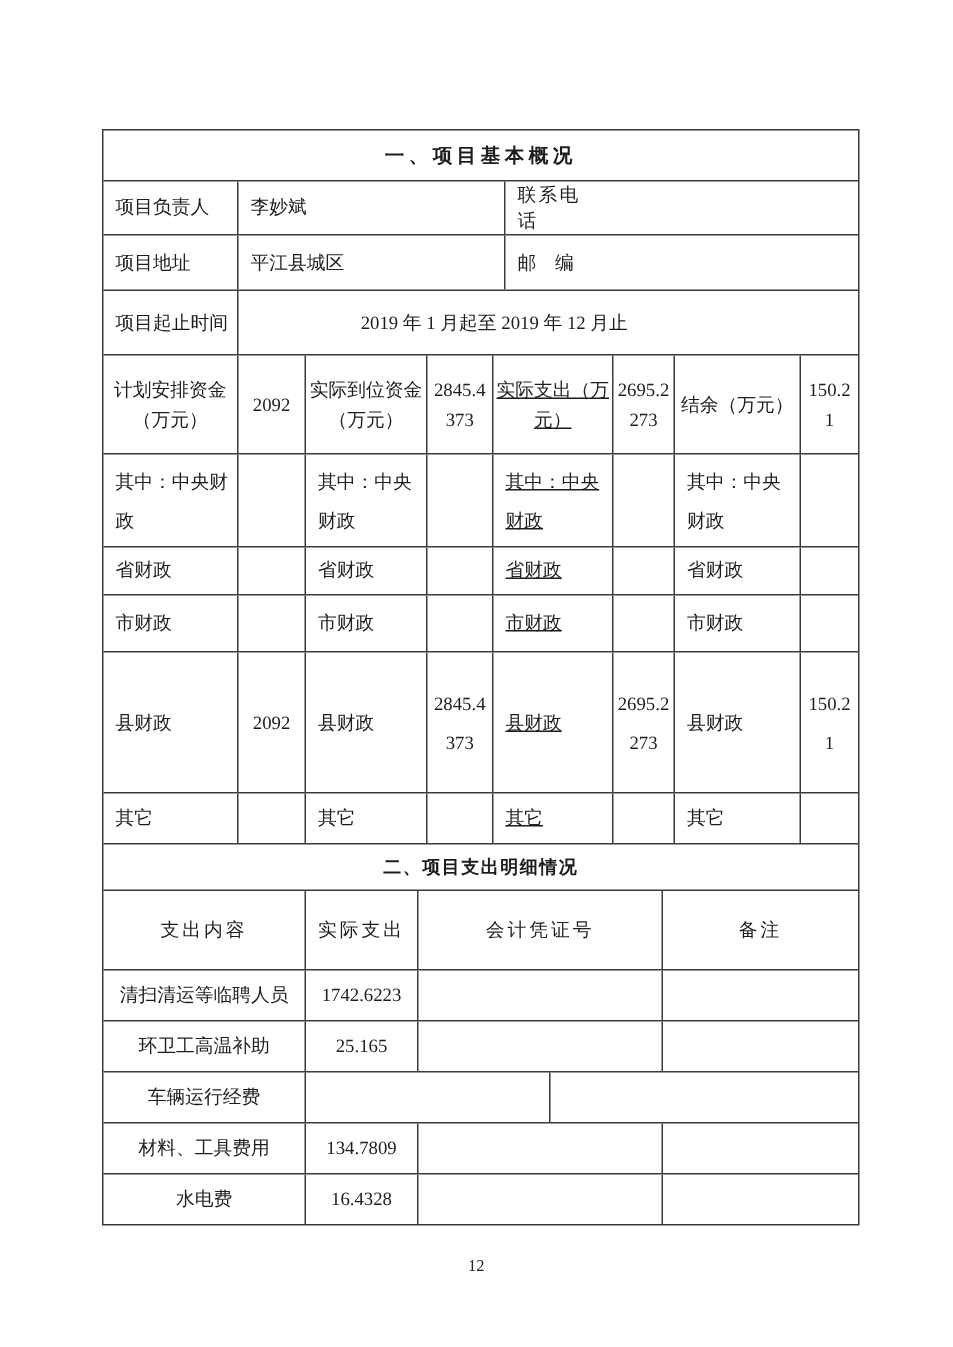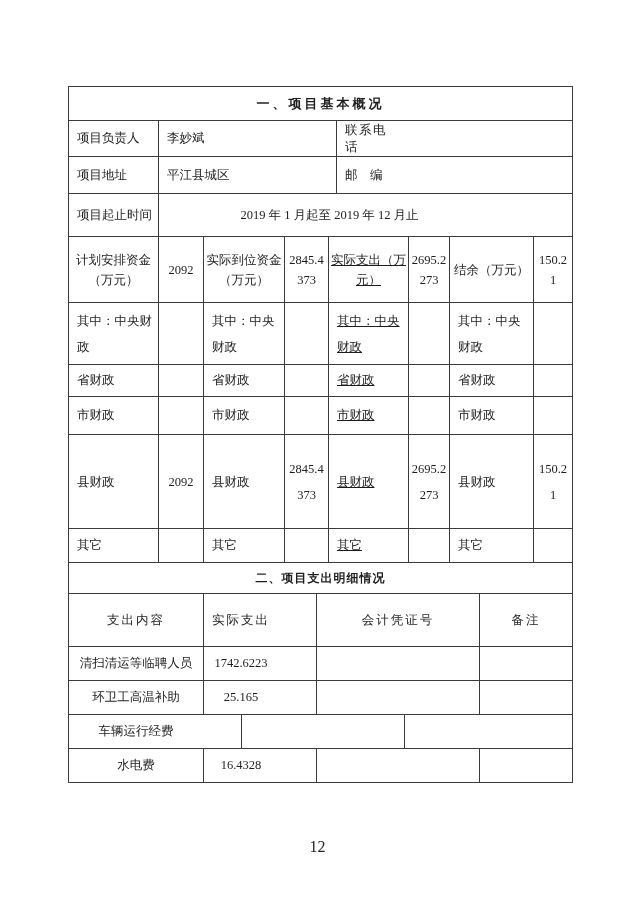--- a/index.html
+++ b/index.html
@@ -29,21 +29,21 @@
     line-height:17px;
     overflow:hidden;
     word-break:break-all;
   }
   .cell:first-child { border-left:none; }
 
   
   .w89{width:89px;flex:none;} .w178{width:178px;flex:none;} .w65{width:65px;flex:none;}
   .w45{width:45px;flex:none;} .w81{width:81px;flex:none;} .w44{width:44px;flex:none;font-family:Liberation Serif, serif;}
   .w80{width:80px;flex:none;text-decoration:underline;} .w41{width:41px;flex:none;} .w84{width:84px;flex:none;}
-  .w134{width:134px;flex:none;} .w75{width:75px;flex:none;} .w163{width:163px;flex:none;margin-left:38px;}
+  .w134{width:134px;flex:none;} .w75{width:75px;flex:none;} .w163{width:163px;flex:none;}
   .flex1{flex:1;}
 
   
   .h33{height:33px;} .h35{height:35px;} .h36{height:36px;} .h42{height:42px;}
   .h65{height:65px;} .h61{height:61px;} .h31{height:31px;} .h37{height:37px;}
   .h93{height:93px;} .h30{height:30px;} .h52{height:52px;}
 
   .left { justify-content:flex-start; padding:2px 4px 2px 8px; text-align:left; }
   .center { justify-content:center; text-align:center; padding:2px 2px; }
   .bold { font-weight:bold; }
@@ -53,21 +53,21 @@
   .sp { letter-spacing:1.5px; }
   .hdr .cell { letter-spacing:2px; }
 
   .la .cell { line-height:20px; }      
   .lh26 .cell { line-height:26px; }    
   .num { justify-content:center; text-align:center; padding:1px 2px; }
   .period-val { padding-right:74px; }
 
   .page-number {
     position:absolute; left:0; top:838px; width:100%;
-    text-align:center; font-size:16px; color:#222;
+    text-align:center; font-size:11px; color:#222;
   }
 </style>
 </head>
 <body>
 
 <div class="page">
   <div class="grid">
 
     <div class="row h33">
       <div class="cell flex1 center bold sec-title">一、项目基本概况</div>
@@ -178,20 +178,26 @@
       <div class="cell w75 num">25.165</div>
       <div class="cell w163 center"></div>
       <div class="cell flex1 center"></div>
     </div>
     <div class="row h33">
       <div class="cell w134 center">车辆运行经费</div>
       <div class="cell w163 center"></div>
       <div class="cell flex1 center"></div>
     </div>
     <div class="row h33">
+      <div class="cell w134 center">材料、工具费用</div>
+      <div class="cell w75 num">134.7809</div>
+      <div class="cell w163 center"></div>
+      <div class="cell flex1 center"></div>
+    </div>
+    <div class="row h33">
       <div class="cell w134 center">水电费</div>
       <div class="cell w75 num">16.4328</div>
       <div class="cell w163 center"></div>
       <div class="cell flex1 center"></div>
     </div>
 
   </div>
 
   <div class="page-number">12</div>
 </div>

